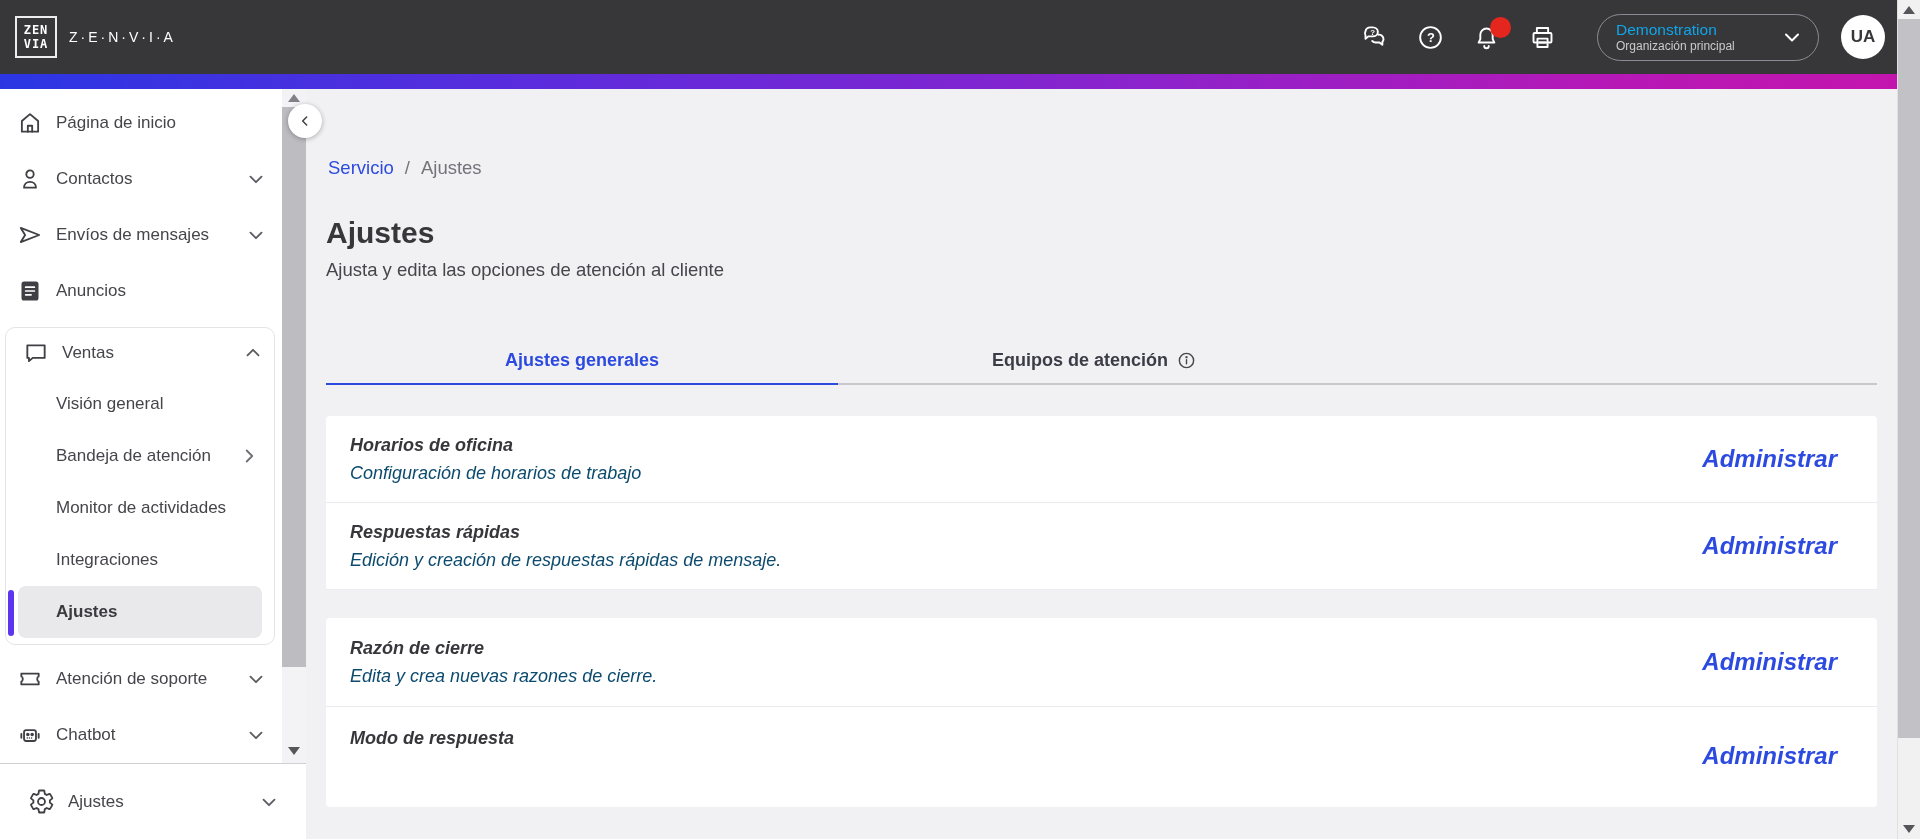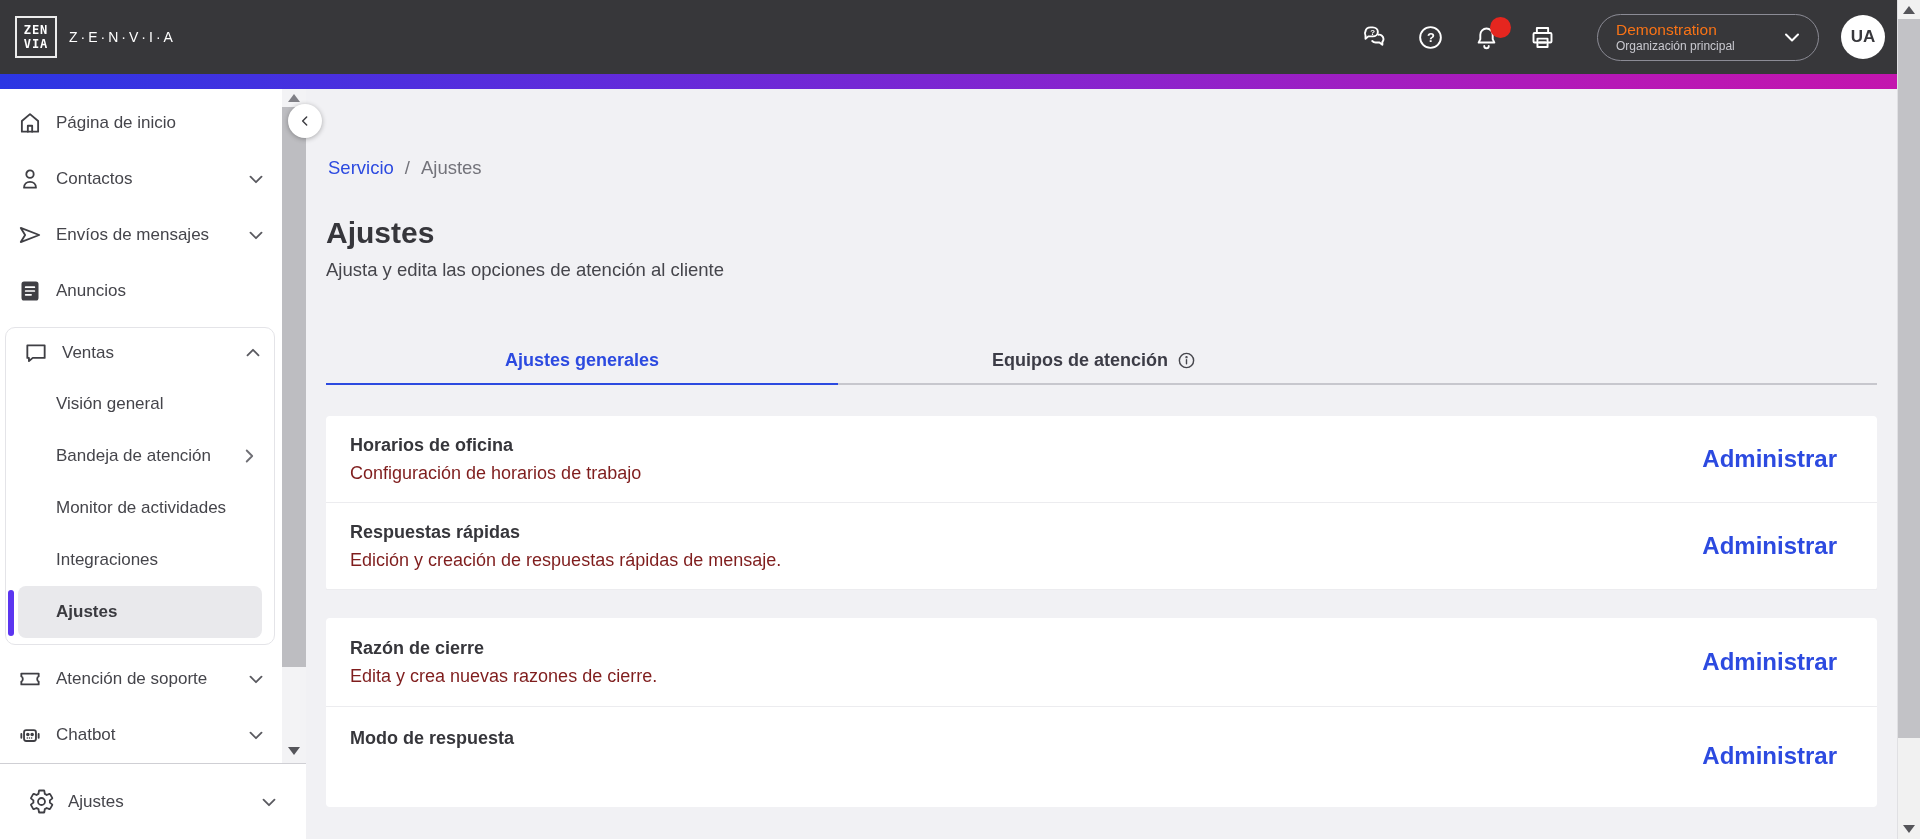--- a/index.html
+++ b/index.html
@@ -10,21 +10,21 @@
   .header { position:absolute; top:0; left:0; width:1897px; height:74px; background:#37373a; display:flex; align-items:center; padding-left:15px; }
   .logo-box { width:42px; height:42px; border:2px solid #ececec; display:flex; flex-direction:column; align-items:center; justify-content:center; gap:1px; }
   .logo-box span { color:#fff; font-family:"DejaVu Sans Mono", monospace; font-size:12px; font-weight:bold; line-height:13px; letter-spacing:1px; }
   .wordmark { color:#fff; font-size:14px; letter-spacing:3px; margin-left:12px; font-weight:400; }
   .header-spacer { flex:1; }
   .hicon { width:27px; height:27px; margin-right:29px; position:relative; cursor:pointer; flex:none; }
   .hicon svg { width:27px; height:27px; stroke:#fff; fill:none; stroke-width:1.7; stroke-linecap:round; stroke-linejoin:round; }
   .badge { position:absolute; top:-7px; right:-11px; width:21px; height:21px; border-radius:50%; background:#e5261f; }
   .org-pill { width:222px; height:47px; border:1px solid #8b8b95; border-radius:24px; display:flex; align-items:center; padding:0 14px 0 18px; margin:0 22px 0 12px; cursor:pointer; }
   .org-text { flex:1; }
-  .org-name { color:#f97316; font-size:15.5px; line-height:18px; }
+  .org-name { color:#0ea5e9; font-size:15.5px; line-height:18px; }
   .org-sub { color:#c9c9cf; font-size:12px; line-height:14px; }
   .org-pill svg { width:24px; height:24px; stroke:#fff; fill:none; stroke-width:2; stroke-linecap:round; stroke-linejoin:round; }
   .avatar { width:44px; height:44px; border-radius:50%; background:#fff; display:flex; align-items:center; justify-content:center; font-weight:bold; font-size:17px; color:#38383c; cursor:pointer; flex:none; margin-right:12px; }
 
   .gradient-bar { position:absolute; top:74px; left:0; width:1897px; height:15px;
     background:linear-gradient(90deg,#2b36e3 0%,#5e2bdc 30%,#8c23cc 60%,#b618b6 85%,#c315ae 100%); }
 
   
   .sidebar { position:absolute; top:89px; left:0; width:306px; bottom:0; background:#fff; }
   .side-scroll { position:absolute; top:0; left:0; right:24px; height:674px; padding-top:6px; overflow:hidden; }
@@ -65,27 +65,27 @@
   .page-title { margin-top:37px; font-size:30px; font-weight:600; color:#36363b; }
   .page-subtitle { margin-top:9px; font-size:18.5px; color:#45454b; }
 
   .tabbar { margin-top:56px; display:flex; border-bottom:2px solid #c7c7cd; }
   .tab { width:512px; height:46px; display:flex; align-items:center; justify-content:center; gap:9px; font-size:18px; font-weight:600; color:#3c3c46; cursor:pointer; position:relative; }
   .tab.active { color:#2c4ae0; }
   .tab.active::after { content:""; position:absolute; left:0; right:0; bottom:-2px; height:2px; background:#2c4ae0; }
   .info-ic { width:19px; height:19px; color:#46464c; cursor:pointer; }
   .info-ic svg { width:19px; height:19px; }
 
-  .card { margin-top:31px; background:#fff; border-radius:4px; }
+  .card { margin-top:31px; background:#fff; border-radius:4px;font-style:italic; }
   .card + .card { margin-top:28px; }
   .srow { display:flex; align-items:center; padding:0 40px 0 24px; }
   .srow-divider { border-top:1px solid #ececef; margin:0; }
   .srow-text { flex:1; padding-right:40px; }
   .srow-title { font-size:18px; font-weight:bold; color:#36363b; }
-  .srow-desc { margin-top:7px; font-size:18px; color:#7f1d1d; }
+  .srow-desc { margin-top:7px; font-size:18px; color:#0c4a6e; }
   .admin-link { font-size:24px; font-weight:bold; color:#2c4ae0; cursor:pointer; flex:none; }
   .toggle { flex:none; width:49px; height:25px; border-radius:13px; background:#2c49d8; position:relative; cursor:pointer; margin-right:-21px; }
   .toggle .knob { position:absolute; top:2px; right:2px; width:21px; height:21px; border-radius:50%; background:#fff; }
   .h86 { height:86px; } .h80 { height:80px; } .h88 { height:88px; }
   .row-last { height:100px; align-items:flex-start; padding-top:21px; }
   .row-last .admin-link { margin-top:14px; }
 
   
   .page-sb { position:absolute; top:0; right:0; width:23px; height:839px; background:#f1f1f1; border-left:1px solid #e0e0e3; z-index:10; }
   .page-sb .thumb { position:absolute; top:19px; left:0; right:0; height:719px; background:#c2c2c6; }

